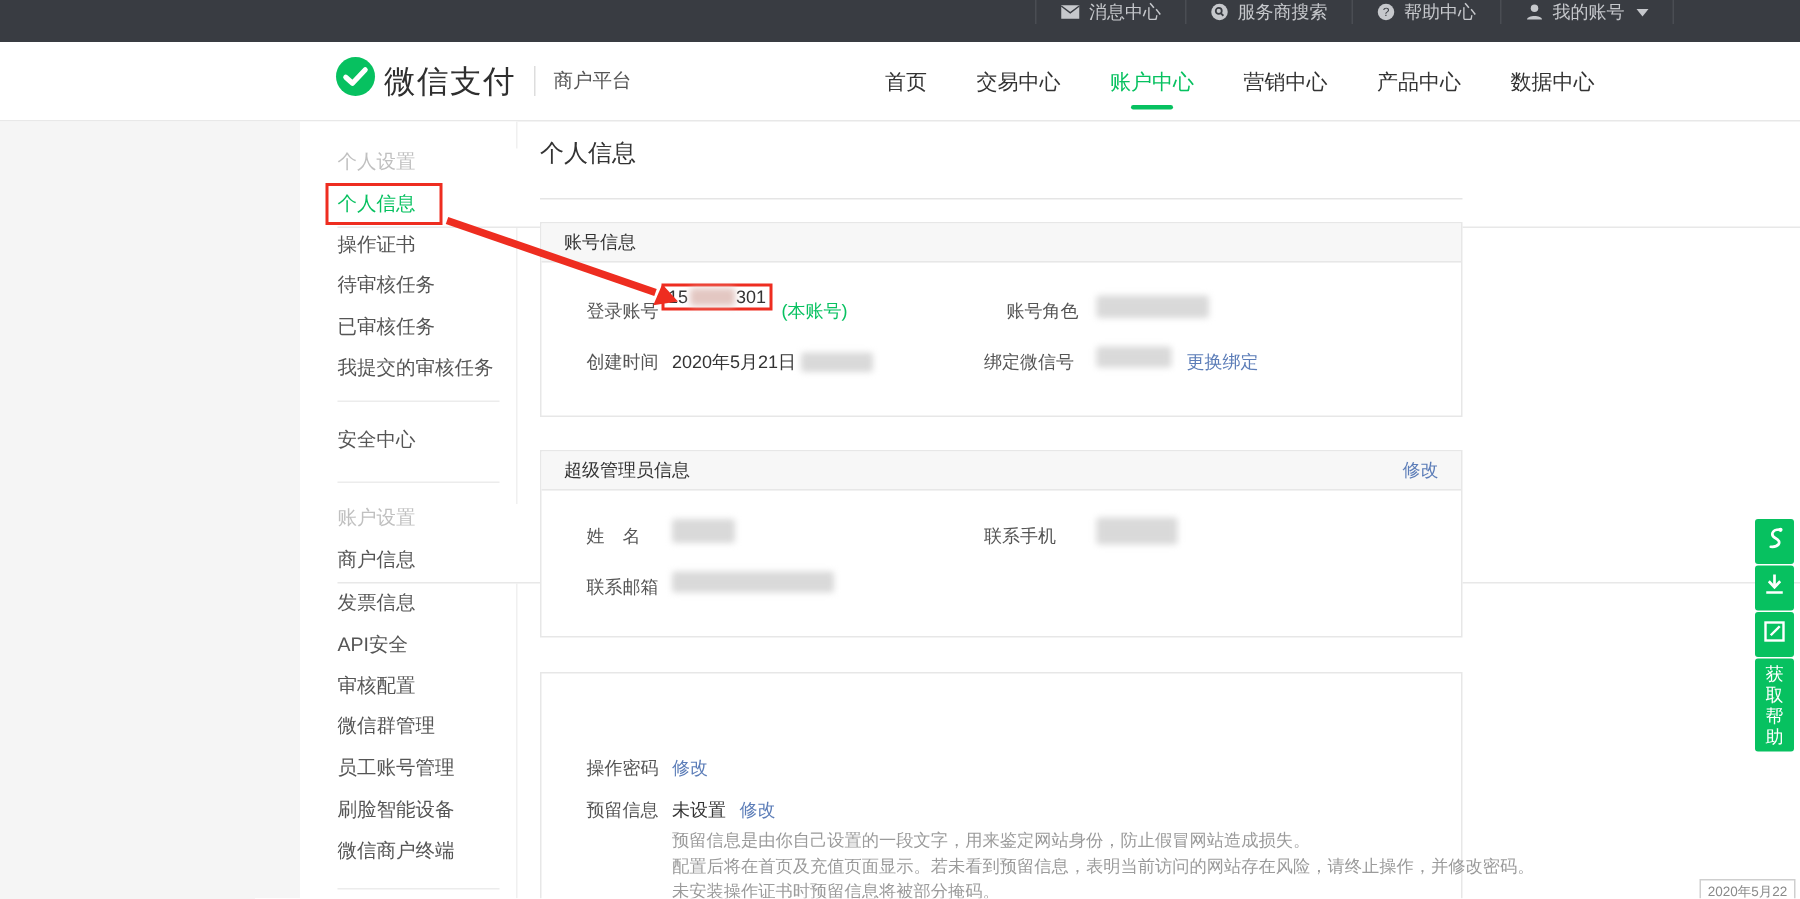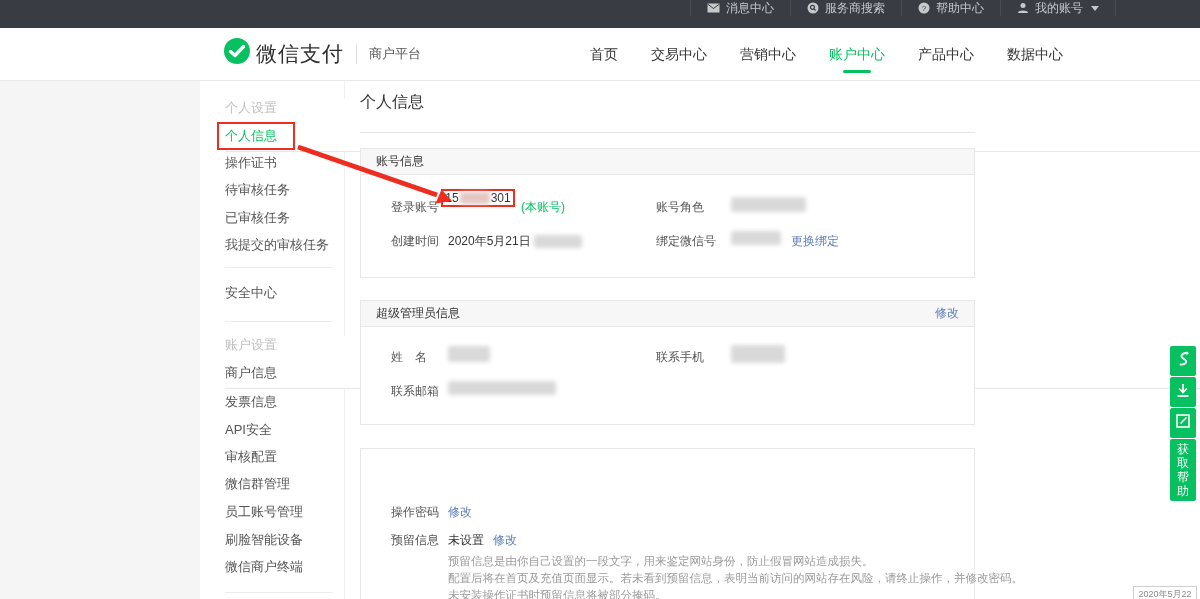--- a/index.html
+++ b/index.html
@@ -119,22 +119,22 @@
           <path d="M8.5 14.5 L13 18.5 L21.5 9.5" stroke="#fff" stroke-width="3.4" fill="none" stroke-linecap="round" stroke-linejoin="round"></path>
         </svg>
       </span>
       <span class="brand-text">微信支付</span>
       <span class="brand-sep"></span>
       <span class="portal-text">商户平台</span>
     </div>
     <div class="nav">
       <span class="nav-item">首页</span>
       <span class="nav-item">交易中心</span>
+      <span class="nav-item active">账户中心</span>
       <span class="nav-item">营销中心</span>
-      <span class="nav-item active">账户中心</span>
       <span class="nav-item">产品中心</span>
       <span class="nav-item">数据中心</span>
     </div>
   </div>
 
   <div class="left-strip"></div>
 
   <aside class="sidebar">
     <div class="side-item header" style="top:18px">个人设置</div>
     <div class="red-note-box"></div>
@@ -164,21 +164,21 @@
 
     <div class="section" style="top:68px; height:130px;">
       <div class="section-head">账号信息</div>
       <div class="frow" style="left:30px; top:50px;">登录账号</div>
       <div class="acct-redbox">
         <span>15</span>
           <span class="blur-block blur-pink" style="width:30px; height:12px; margin:0 1px;"></span>
           <span>301</span>
       </div>
       <div class="frow green-note" style="left:160px; top:50px;">(本账号)</div>
-      <div class="frow" style="left:295px; top:50px;font-family:Liberation Serif, serif;">账号角色</div>
+      <div class="frow" style="left:310px; top:50px;font-family:Liberation Serif, serif;">账号角色</div>
       <span class="blur-block" style="position:absolute; left:370px; top:48px; width:75px; height:15px;"></span>
       <div class="frow" style="left:30px; top:84px;">创建时间</div>
       <div class="frow fval" style="left:87px; top:84px;"><span>2020年5月21日</span><span class="blur-block" style="width:48px; height:13px; margin-left:3px;"></span></div>
       <div class="frow" style="left:295px; top:84px;">绑定微信号</div>
       <span class="blur-block" style="position:absolute; left:370px; top:82px; width:50px; height:14px;"></span>
       <div class="frow link" style="left:430px; top:84px;">更换绑定</div>
     </div>
 
     <div class="section" style="top:220px; height:125px;">
       <div class="section-head"><span>超级管理员信息</span><span class="section-edit">修改</span></div>

